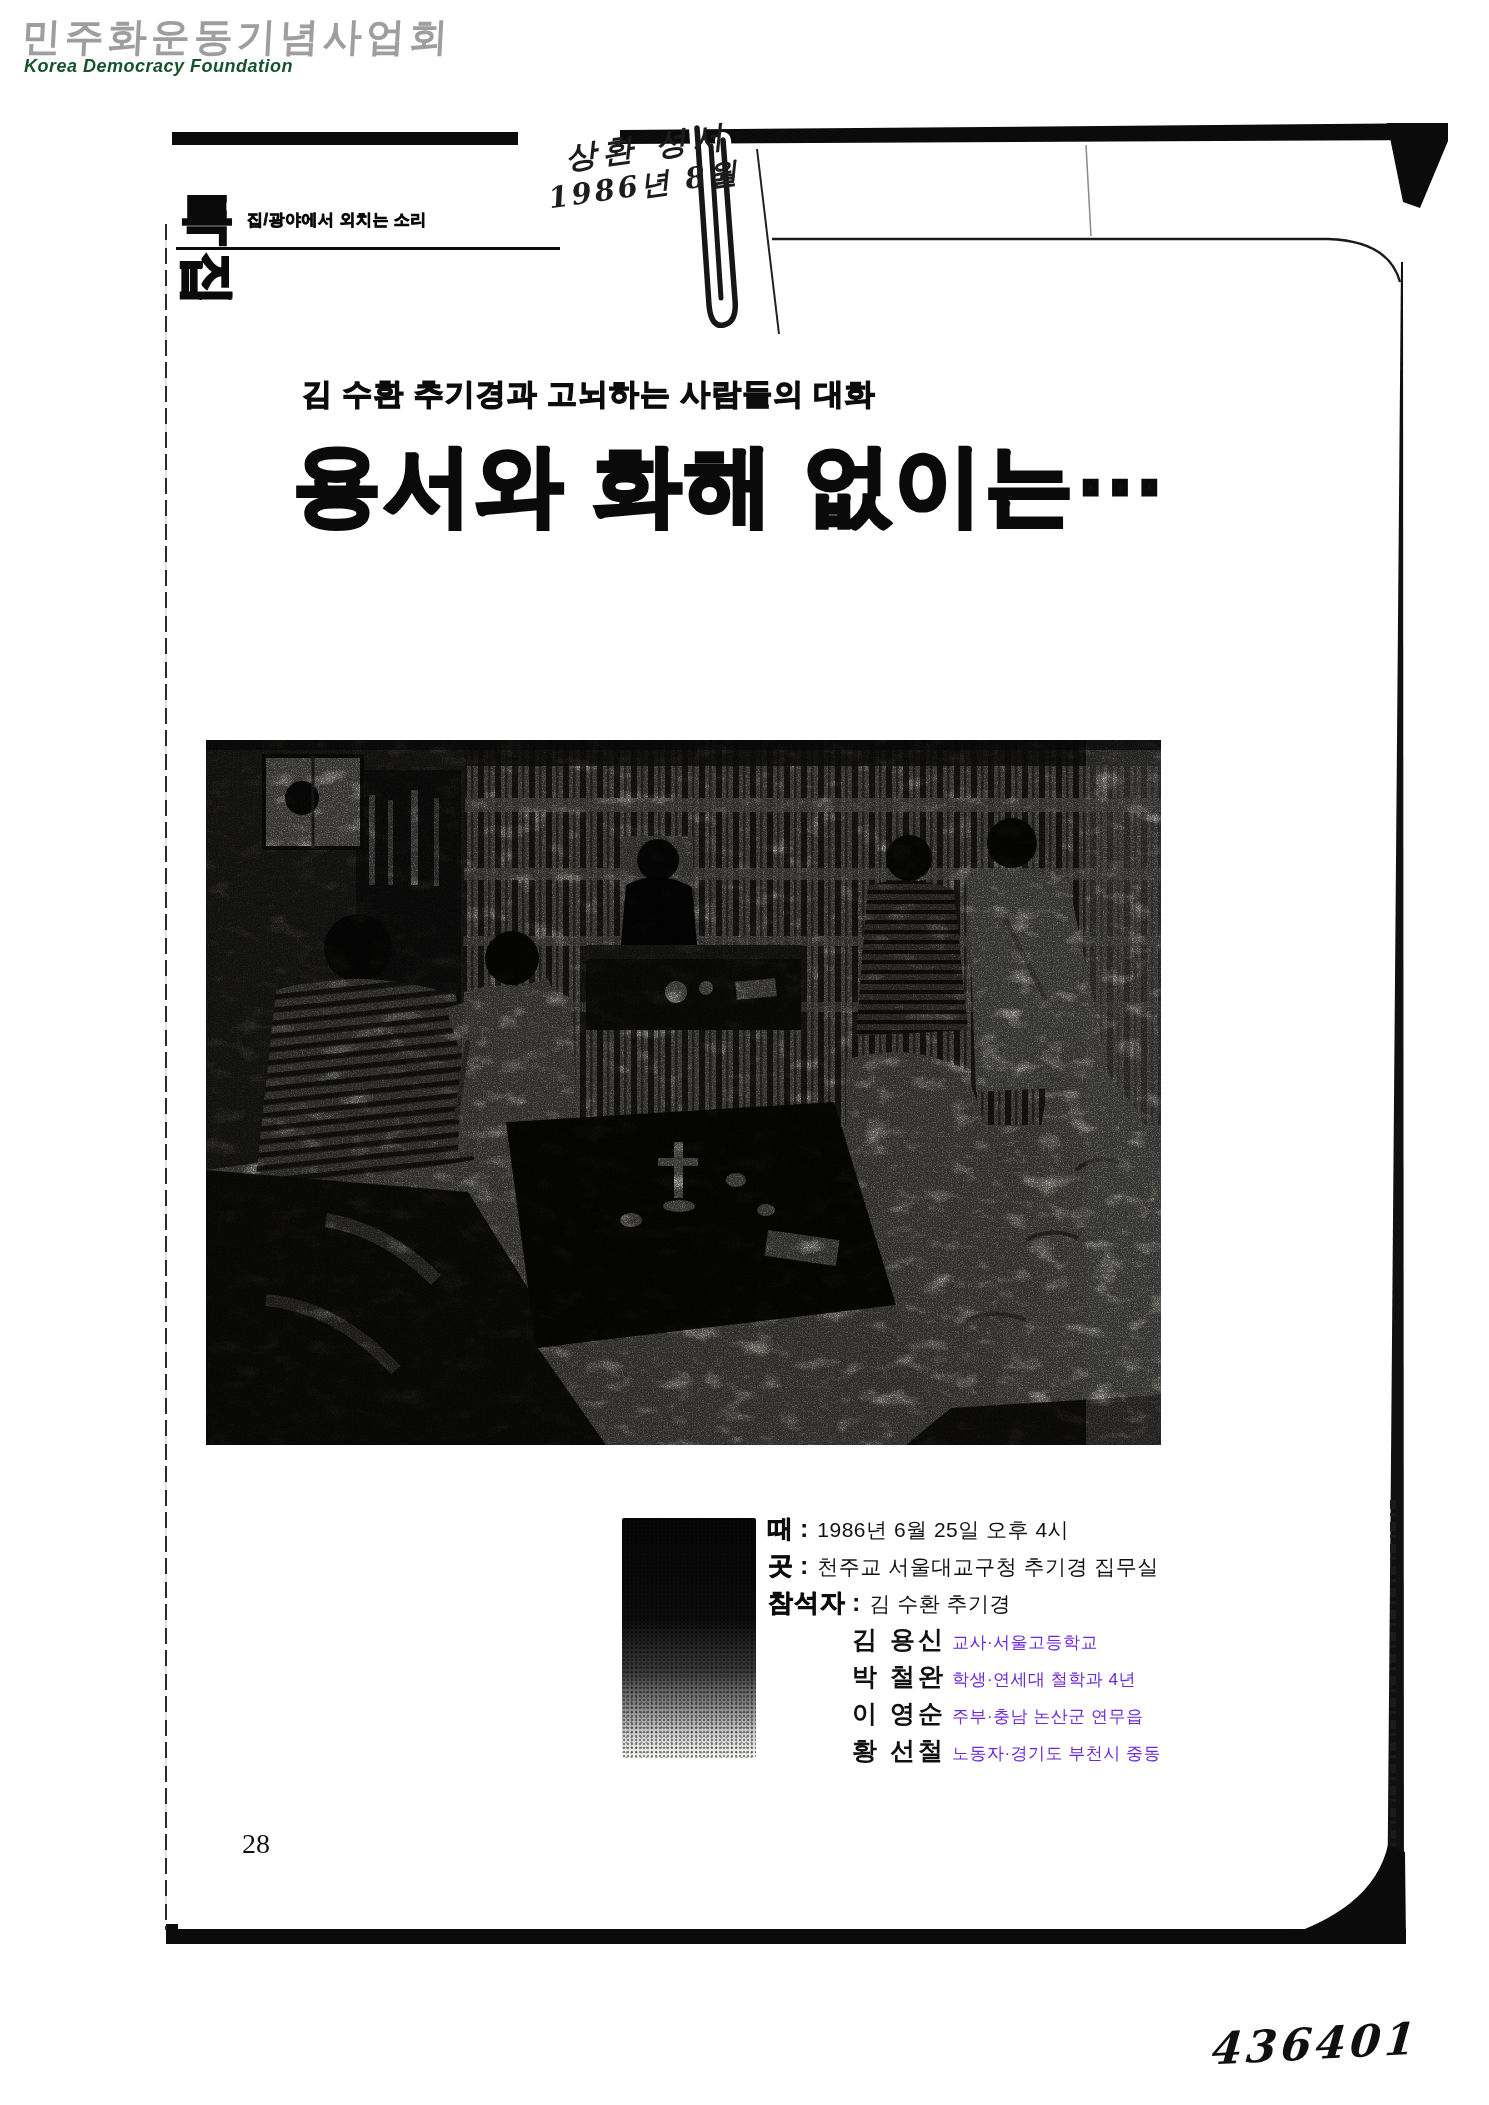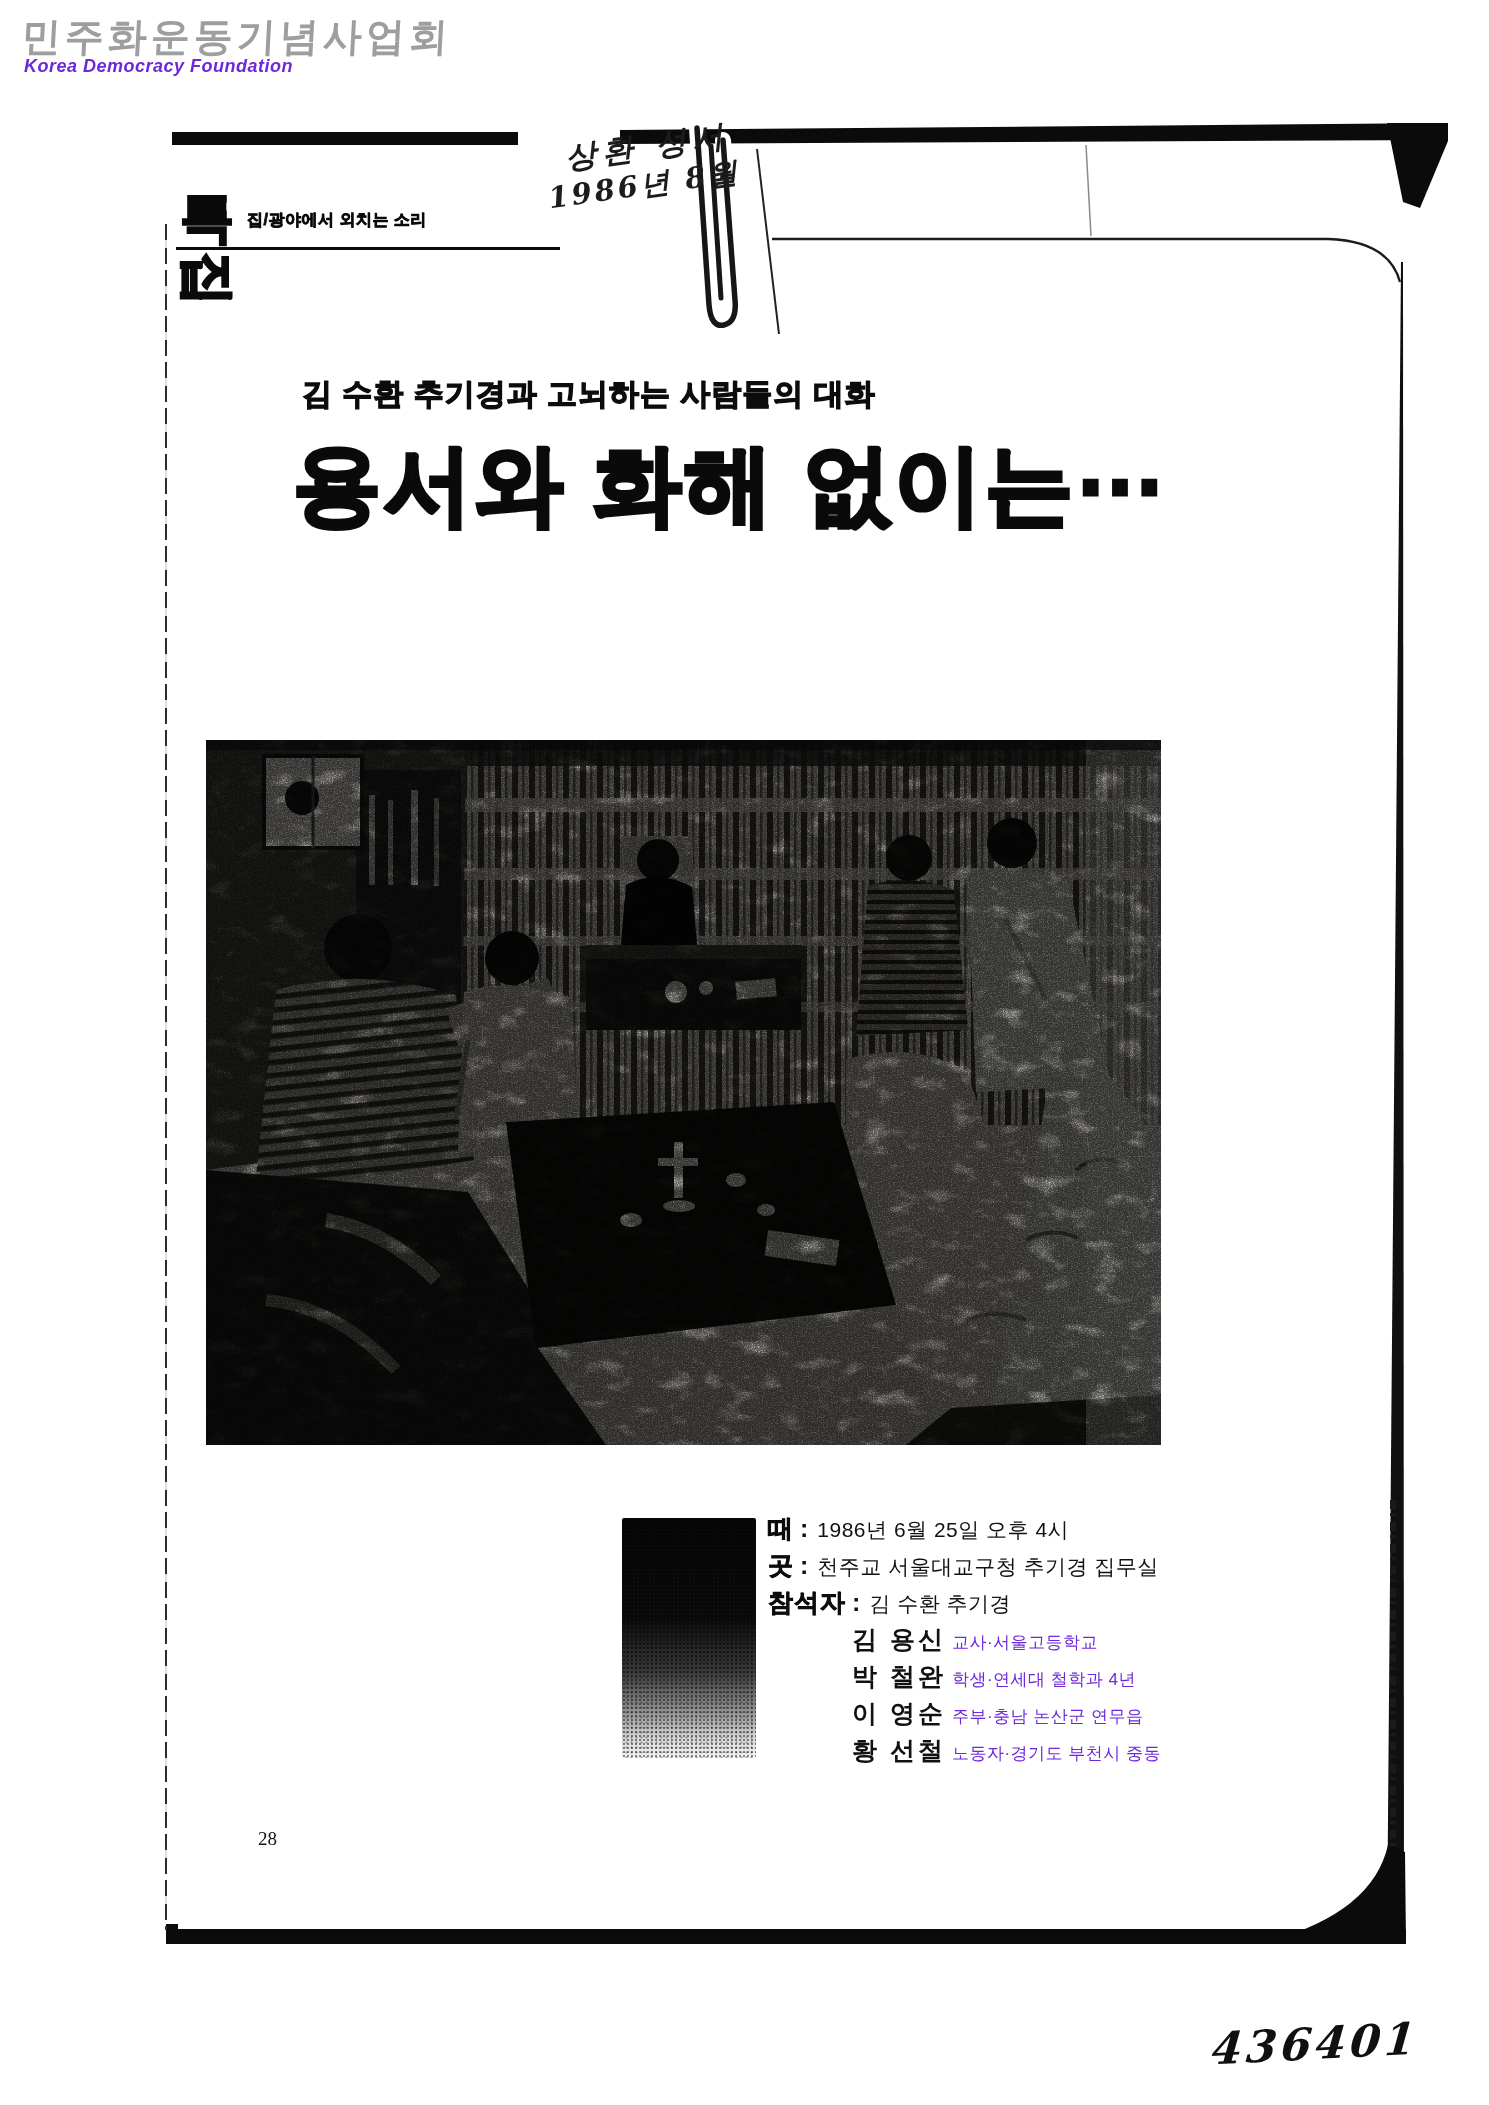--- a/index.html
+++ b/index.html
@@ -11,21 +11,21 @@
   .abs { position:absolute; }
 
   
   .logo-kr {
     left:22px; top:10px; font-size:39px; font-weight:bold;
     letter-spacing:4px; color:#9e9e9e; white-space:nowrap;
     transform:skewX(-3deg);
   }
   .logo-en {
     left:24px; top:56px; font-size:18px; font-weight:bold; font-style:italic;
-    color:#6d28d9; letter-spacing:0.5px; white-space:nowrap;
+    color:#14532d; letter-spacing:0.5px; white-space:nowrap;
   }
 
   
   .tj-char {
     font-weight:bold; font-size:54px; color:#0a0a0a;
     -webkit-text-stroke:2.5px #0a0a0a; line-height:1; white-space:nowrap;
   }
   .tj-top { left:180px; top:190px; }
   .tj-bottom { left:180px; top:252px; transform:rotate(90deg); transform-origin:28px 28px; }
   .section-header {
@@ -69,21 +69,21 @@
   .meta-line { height:37px; display:flex; align-items:baseline; white-space:nowrap; }
   .meta-label { font-size:25px; font-weight:bold; -webkit-text-stroke:0.7px #0c0c0c; letter-spacing:1px; }
   .meta-colon { font-size:25px; font-weight:bold; margin:0 9px 0 6px; }
   .meta-value { font-size:21px; letter-spacing:0.5px; }
   .attendee { padding-left:84px; }
   .attendee .name { font-size:25px; font-weight:bold; letter-spacing:3px; margin-right:6px; }
   .attendee .desc { font-size:17px; color:#6d28d9; letter-spacing:0.5px; }
   .order-note { padding-left:84px; font-size:20px; }
 
   
-  .page-number { left:242px; top:1828px; font-family:"Liberation Serif", serif; font-size:19px;margin-left:16px; }
+  .page-number { left:242px; top:1828px; font-family:"Liberation Serif", serif; font-size:28px; }
   .archive-code {
     left:1212px; top:2018px; font-family:"DejaVu Serif", serif;
     font-size:44px; font-weight:bold; font-style:italic; letter-spacing:4px;
     transform:rotate(-3deg) skewX(-8deg); color:#101010; white-space:nowrap;
   }
 
   
   .left-border {
     left:165px; top:224px; width:2px; height:1706px;
     background:repeating-linear-gradient(to bottom,#2c2c2c 0 16px, rgba(44,44,44,0.15) 16px 24px, #2c2c2c 24px 40px, transparent 40px 46px);

